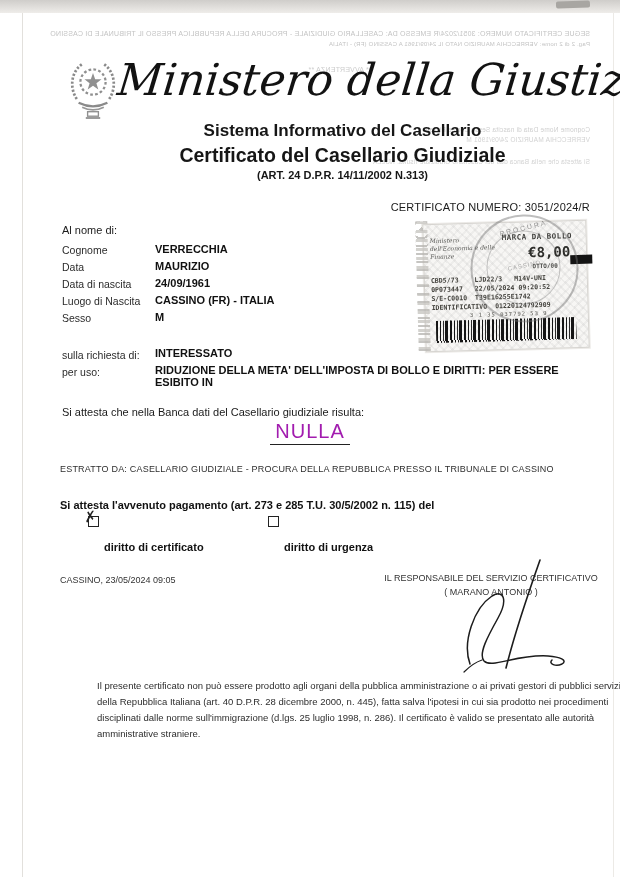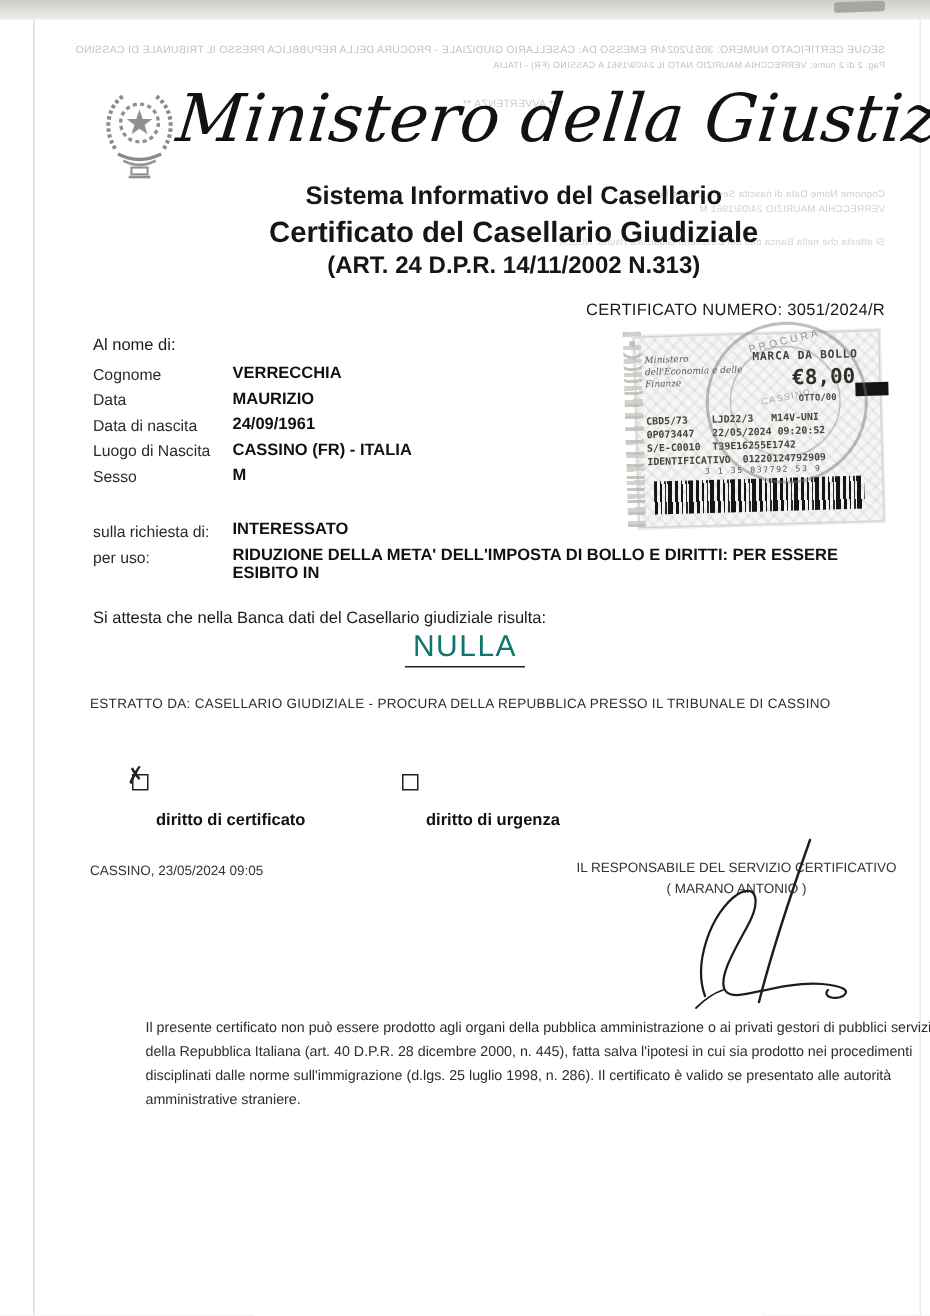--- a/index.html
+++ b/index.html
@@ -17,33 +17,33 @@
   .bleed-2{left:30px;top:41px;width:560px;font-size:6px;}
   .bleed-av{left:240px;top:66px;width:200px;font-size:7px;text-align:center;color:#cccccc;}
   .bleed-3{left:90px;top:126px;width:500px;font-size:6.5px;color:#cfcfcf;}
   .bleed-4{left:90px;top:136px;width:500px;font-size:6.5px;color:#d2d2d2;}
   .bleed-5{left:250px;top:158px;width:340px;font-size:6.5px;color:#d2d2d2;}
   
   .emblem{left:66px;top:56px;width:54px;height:70px;}
   .script-title{left:118px;top:54px;width:478px;text-align:center;font-family:"DejaVu Serif",serif;font-style:italic;font-size:44px;color:#121212;transform:skewX(-6deg);white-space:nowrap;}
   .sub1{left:90px;top:121px;width:505px;text-align:center;font-size:17px;font-weight:bold;color:#161616;}
   .sub2{left:90px;top:144px;width:505px;text-align:center;font-size:19.5px;font-weight:bold;color:#161616;}
-  .sub3{left:90px;top:169px;width:505px;text-align:center;font-size:16px;font-weight:bold;color:#161616;}
+  .sub3{left:90px;top:169px;width:505px;text-align:center;font-size:11px;font-weight:bold;color:#161616;}
   .certnum{right:30px;top:201px;font-size:11px;color:#1a1a1a;letter-spacing:.2px;}
   
   .al-nome{left:62px;top:224px;font-size:11px;color:#1a1a1a;}
   .fld-label{left:62px;font-size:10.5px;color:#2b2b2b;}
   .fld-value{left:155px;font-size:11px;font-weight:bold;color:#111;}
   
   .req-label{left:62px;font-size:10.5px;color:#2b2b2b;}
   .req-value{left:155px;font-size:11px;font-weight:bold;color:#111;}
   
   .attesta{left:62px;top:406px;font-size:11px;color:#1a1a1a;}
   .nulla-wrap{left:0;top:420px;width:620px;text-align:center;}
-  .nulla{display:inline-block;font-size:20px;color:#0f766e;letter-spacing:1px;border-bottom:1.5px solid #222;padding:0 5px 1px 5px;}
+  .nulla{display:inline-block;font-size:20px;color:#a21caf;letter-spacing:1px;border-bottom:1.5px solid #222;padding:0 5px 1px 5px;}
   .estratto{left:60px;top:464px;font-size:9px;color:#2e2e2e;letter-spacing:.2px;}
   
   .pay{left:60px;top:499px;font-size:11px;font-weight:bold;color:#111;}
   .cb-box{top:516px;width:9px;height:9px;border:1.2px solid #222;background:#fff;}
   .cb-label{top:514px;font-size:11px;font-weight:bold;color:#111;margin-top:27px;}
   .cb-mark{left:84px;top:508px;font-size:15px;color:#222;transform:rotate(-8deg);}
   
   .place-date{left:60px;top:575px;font-size:9px;color:#333;}
   .sig-role{left:370px;top:573px;width:242px;text-align:center;font-size:9px;color:#333;}
   .sig-name{left:370px;top:587px;width:242px;text-align:center;font-size:9px;color:#333;}
@@ -145,20 +145,21 @@
   <div class="abs req-value" style="top:347px">INTERESSATO</div>
   <div class="abs req-label" style="top:366px">per uso:</div>
   <div class="abs req-value" style="top:364px;width:440px">RIDUZIONE DELLA META' DELL'IMPOSTA DI BOLLO E DIRITTI: PER ESSERE ESIBITO IN</div>
 
   <div class="abs attesta">Si attesta che nella Banca dati del Casellario giudiziale risulta:</div>
   <div class="abs nulla-wrap">
     <span class="nulla">NULLA</span>
   </div>
   <div class="abs estratto">ESTRATTO DA: CASELLARIO GIUDIZIALE - PROCURA DELLA REPUBBLICA PRESSO IL TRIBUNALE DI CASSINO</div>
 
+  <div class="abs pay">Si attesta l'avvenuto pagamento (art. 273 e 285 T.U. 30/5/2002 n. 115) del</div>
   <span class="abs cb-box" style="left:88px"></span>
   <span class="abs cb-mark">✗</span>
   <span class="abs cb-label" style="left:104px">diritto di certificato</span>
   <span class="abs cb-box" style="left:268px"></span>
   <span class="abs cb-label" style="left:284px">diritto di urgenza</span>
 
   <div class="abs place-date">CASSINO, 23/05/2024 09:05</div>
   <div class="abs sig-role">IL RESPONSABILE DEL SERVIZIO CERTIFICATIVO</div>
   <div class="abs sig-name">( MARANO ANTONIO )</div>
   <svg class="abs sig-svg" viewBox="0 0 150 120">

